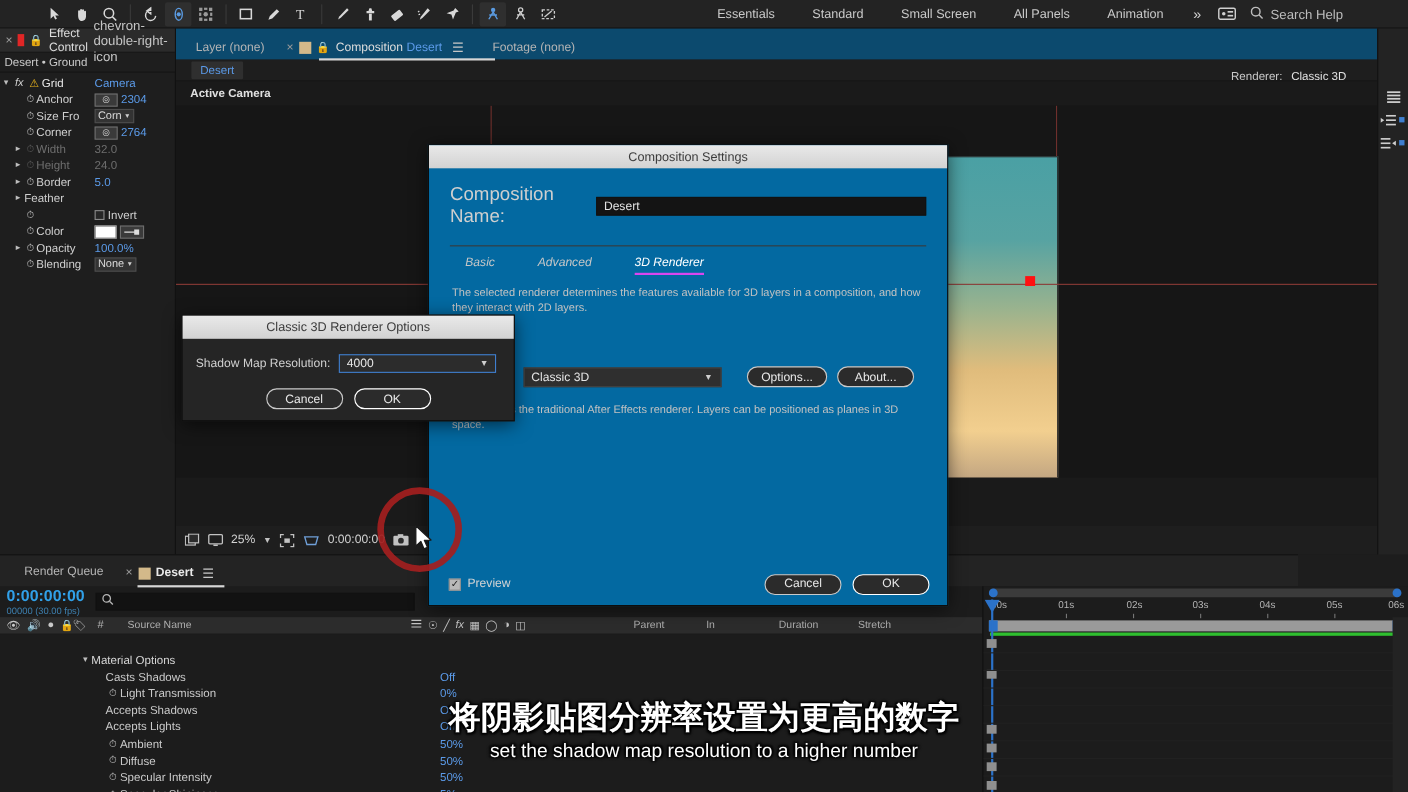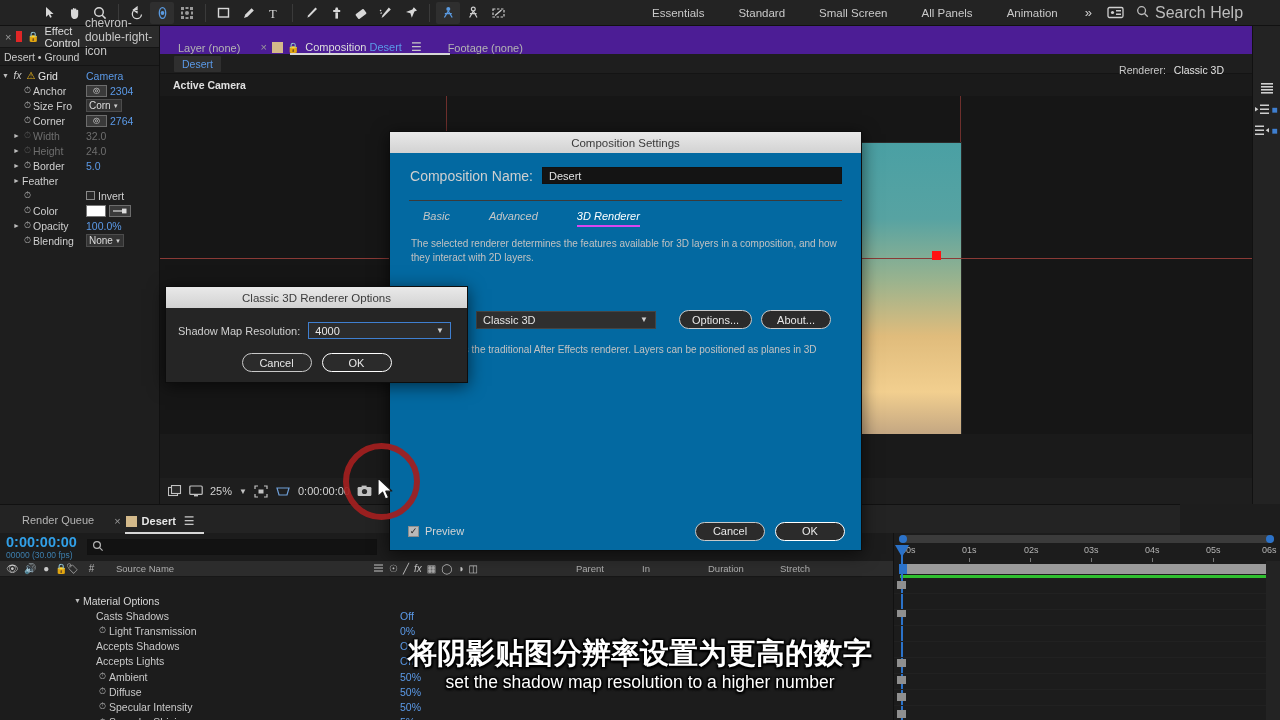--- a/index.html
+++ b/index.html
@@ -28,21 +28,21 @@
   .tb-ico.sel { background: #2f2f2f; border-radius: 2px; }
   .tb-sep { width: 1px; height: 18px; background: #3a3a3a; margin: 0 5px; }
   .tb-ws {
     display: flex; align-items: center; margin-left: auto; height: 26px;
     font-size: 11.5px; color: #c9c9c9; padding-right: 4px;
   }
   .ws-item { padding: 0 17px; line-height: 26px; white-space: nowrap; }
   .ws-chev { padding: 0 10px; color: #d0d0d0; font-size: 13px; }
   .ws-boxico { width: 26px; display: flex; justify-content: center; }
   .ws-search { display: flex; align-items: center; gap: 6px; width: 148px; padding-left: 8px; }
-  .ws-search .lbl { color: #bdbdbd; font-size: 16px; text-align: center; }
+  .ws-search .lbl { color: #bdbdbd; font-size: 12px; text-align: center; }
 
   
   .ec-panel {
     position: absolute; left: 0; top: 26px; width: 160px; height: 478px;
     background: #1e1e1e; border-right: 1px solid #111;
   }
   .ec-tabbar {
     height: 22px; background: #2b2b2b; display: flex; align-items: center;
     padding-left: 5px; gap: 5px; border-bottom: 1px solid #151515;
   }
@@ -78,21 +78,21 @@
   .ec-dd .car { font-size: 6px; color: #cfcfcf; }
   .ec-chk { width: 9px; height: 9px; border: 1px solid #8a8a8a; background: #272727; }
   .ec-colorsw { width: 20px; height: 12px; background: #ffffff; border: 1px solid #777; }
   .ec-eyed { width: 22px; height: 12px; border: 1px solid #6d6d6d; background: #3a3a3a; display:flex;align-items:center;justify-content:center; }
 
   
   .comp-panel {
     position: absolute; left: 160px; top: 26px; width: 1092px; height: 478px;
     background: #1a1a1a;
   }
-  .comp-tabbar { height: 28px; background: #4c1d95; display: flex; align-items: flex-end; position: relative; }
+  .comp-tabbar { height: 28px; background: #0c4a6e; display: flex; align-items: center; position: relative; }
   .ct-item { font-size: 11px; color: #b4b4b4; padding: 6px 10px 0 18px; }
   .ct-active {
     display: flex; align-items: center; gap: 5px; padding: 6px 8px 0 10px; position: relative;
   }
   .ct-active .x { color: #9a9a9a; font-size: 11px; }
   .ct-active .sw { width: 11px; height: 11px; background: #d3b98a; }
   .ct-active .lk { font-size: 10px; color: #cfcfcf; }
   .ct-active .lab { font-size: 11px; color: #dcdcdc; }
   .ct-active .lab .hi { color: #5b9ae8; }
   .ct-active .mn { font-size: 12px; color: #c5c5c5; margin-left: 4px; }
@@ -135,21 +135,21 @@
     position: absolute; left: 389px; top: 131px; width: 473px; height: 420px;
     background: #0369a1; border: 1px solid #0d0d0d;
     box-shadow: 0 3px 16px rgba(0,0,0,.6); z-index: 40;
   }
   .dlg-title {
     height: 21px; background: linear-gradient(180deg,#e9e9e9,#d2d2d2);
     color: #3b3b3b; font-size: 11.5px; display: flex; align-items: center; justify-content: center;
   }
   .dlg-body { padding: 14px 19px 0 19px; }
   .cs-namerow { display: flex; align-items: center; gap: 9px; margin-bottom: 16px; }
-  .cs-namelabel { font-size: 14px; color: #cfcfcf; width: 124px; text-align: right; }
+  .cs-namelabel { font-size: 17px; color: #cfcfcf; width: 124px; text-align: left; }
   .cs-nameinput {
     flex: 1; height: 17px; background: #141414; border: 1px solid #111;
     color: #e2e2e2; font-size: 11px; padding: 0 6px; line-height: 17px;
   }
   .cs-tabbox { border-top: 1px solid #3a3a3a; padding-top: 9px; }
   .cs-tabs { display: flex; gap: 39px; padding-left: 14px; margin-bottom: 10px; font-style: italic; }
   .cs-tab { font-size: 11px; color: #c7c7c7; padding-bottom: 3px; }
   .cs-tab.active { color: #ffffff; border-bottom: 2px solid #d946ef; }
   .cs-desc { font-size: 10px; color: #c2c2c2; line-height: 14px; padding: 0 2px 0 2px; }
   .cs-rendrow { display: flex; align-items: center; gap: 9px; margin-top: 45px; }

